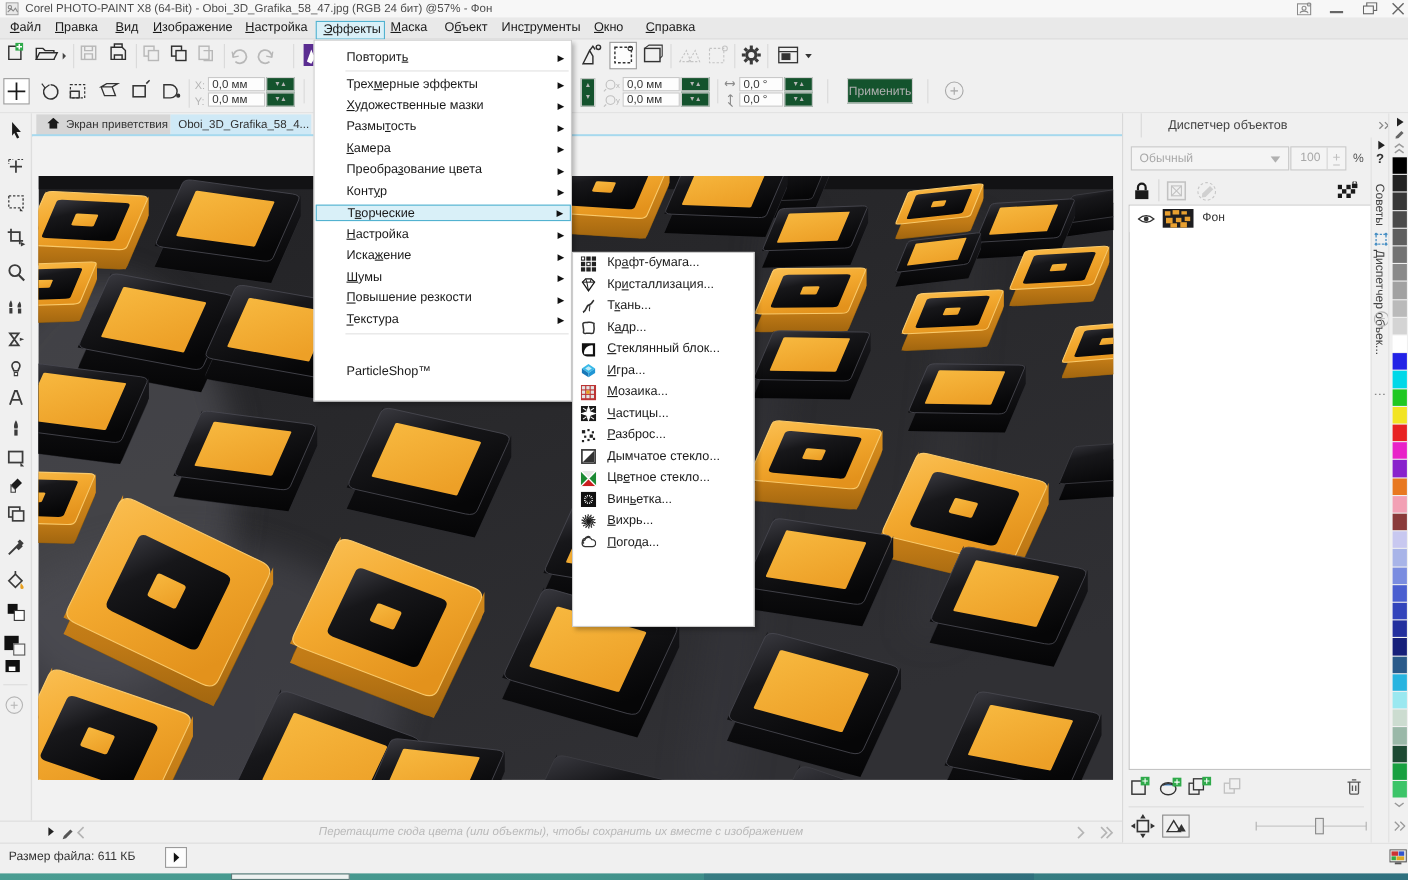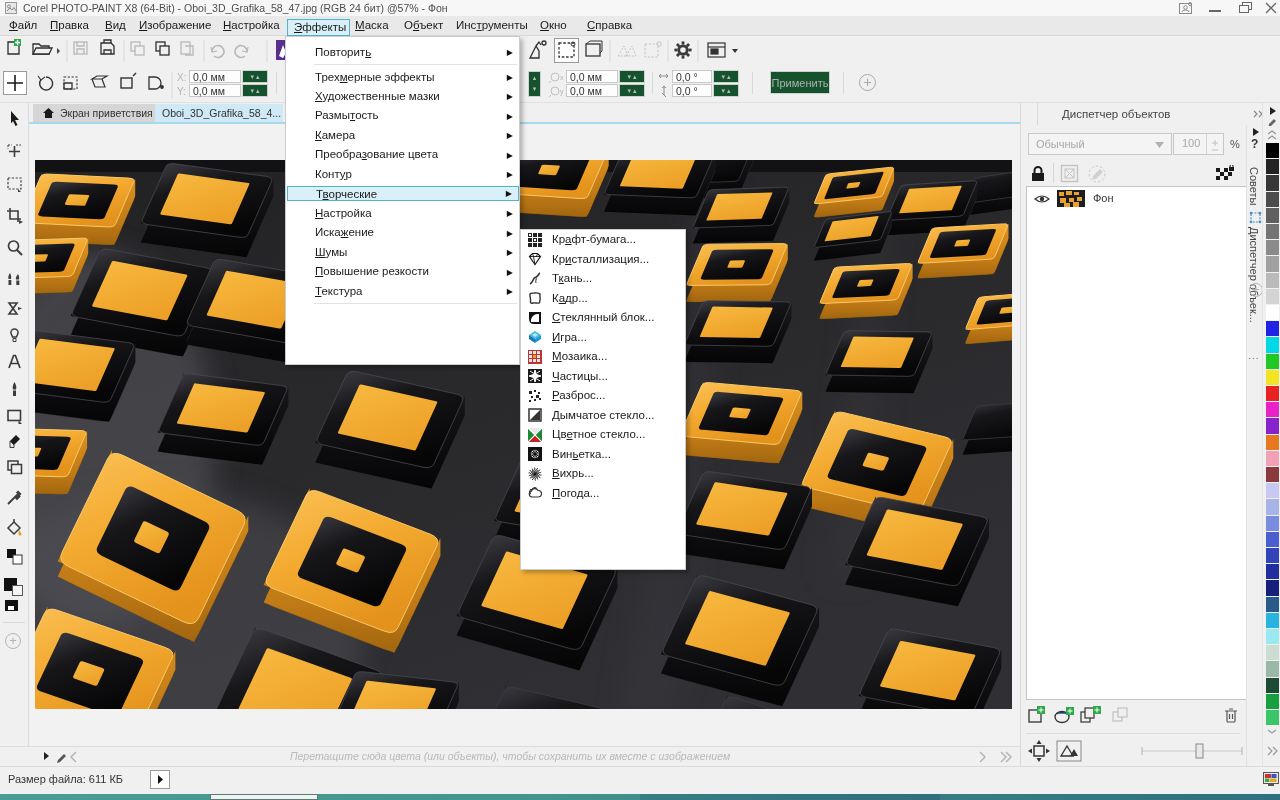--- a/index.html
+++ b/index.html
@@ -804,20 +804,23 @@
       <span class="arr">▶</span>
     </div>
 <div class="drow" style="top:225.0px">
       <span class="dtxt"><u>П</u>овышение резкости</span>
       <span class="arr">▶</span>
     </div>
 <div class="drow" style="top:244.5px">
       <span class="dtxt"><u>Т</u>екстура</span>
       <span class="arr">▶</span>
     </div>
+<div class="drow" style="top:291.5px">
+      <span class="dtxt">ParticleShop™</span>
+    </div>
 <div class="dsep" style="top:27px"></div>
 <div class="dsep" style="top:265.5px"></div>
 </div>
 <div class="abs" id="submenu">
     <div class="srow" style="top:0.5px">
       <span class="sic"><svg width="14" height="14">
           <g fill="#222">
             <rect x="0" y="0" width="4" height="4"></rect>
             <rect x="5" y="0" width="4" height="4"></rect>
             <rect x="10" y="0" width="4" height="4"></rect>

